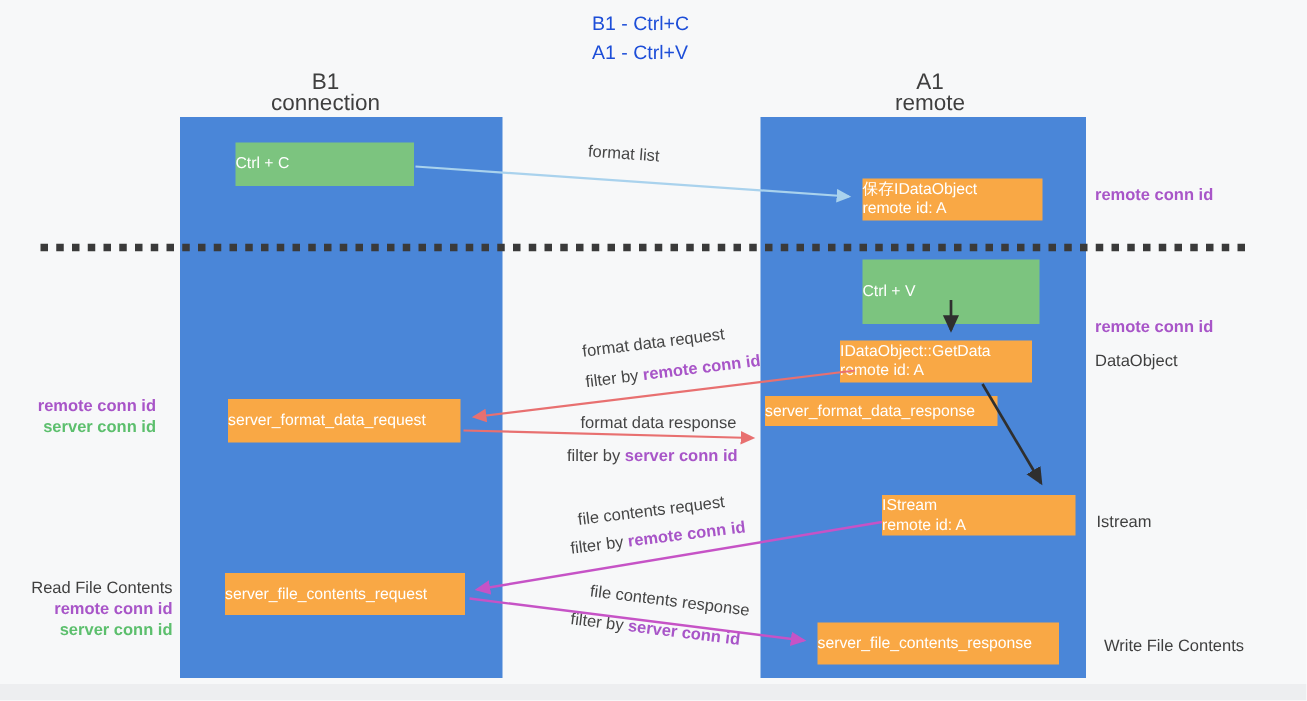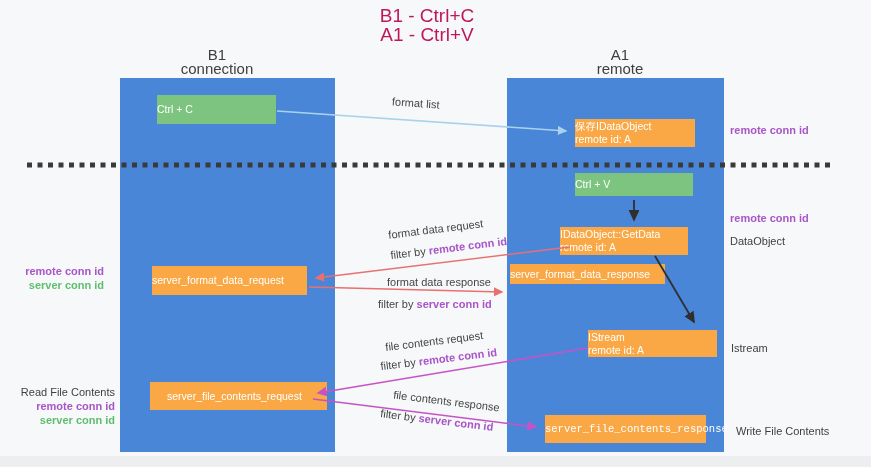--- a/index.html
+++ b/index.html
@@ -4,21 +4,21 @@
 <style>
   html,body{margin:0;padding:0;}
   body{font-family:"Liberation Sans", sans-serif; background:#fff;}
   #canvas{position:relative; width:871px; height:467px; background:#f7f8f9; overflow:hidden;}
   .lane{position:absolute; top:78px; height:374px; background:#4a86d8;}
   .node{position:absolute; display:flex; flex-direction:column; align-items:flex-start; justify-content:center;
         color:#fff; text-align:center; font-size:10.5px; line-height:13px;}
   .green{background:#7cc47f;}
   .orange{background:#f9a845;}
   .title{position:absolute; left:427px; top:6px; transform:translateX(-50%);
-         font-size:19px; line-height:19px; color:#be185d; text-align:center; white-space:nowrap;}
+         font-size:13px; line-height:19px; color:#1d4ed8; white-space:nowrap;}
   .lane-header{position:absolute; transform:translateX(-50%); font-size:15px; line-height:14px;
                color:#3f3f3f; text-align:center; white-space:nowrap;}
   .ann{position:absolute; font-size:11px; line-height:14px; white-space:nowrap;}
   .dark{color:#3f3f3f;}
   .purple{color:#a855c8; font-weight:700;}
   .greenTxt{color:#5cbf6d; font-weight:700;}
   .alabel{position:absolute; font-size:11px; color:#454545; white-space:nowrap;}
   .r-neg{transform:rotate(-7deg);}
   .r-pos{transform:rotate(7deg);}
   .r-fl{transform:rotate(4deg);}
@@ -50,21 +50,21 @@
 
   <div class="node green" style="left:157px; top:95px; width:119px; height:29px;">
     <span>Ctrl + C</span>
   </div>
 
   <div class="node orange" style="left:575px; top:119px; width:120px; height:28px;">
     <div>保存IDataObject</div>
     <div>remote id: A</div>
   </div>
 
-  <div class="node green" style="left:575px; top:173px; width:118px; height:23px;">
+  <div class="node green" style="left:575px; top:173px; width:118px; height:43px;">
     <span>Ctrl + V</span>
   </div>
 
   <div class="node orange" style="left:550px; top:227px; width:128px; height:28px;margin-left:10px;">
     <div>IDataObject::GetData</div>
     <div>remote id: A</div>
   </div>
 
   <div class="node orange" style="left:152px; top:266px; width:155px; height:29px;">
     <span>server_format_data_request</span>
@@ -72,25 +72,25 @@
 
   <div class="node orange" style="left:510px; top:264px; width:155px; height:20px;">
     <span>server_format_data_response</span>
   </div>
 
   <div class="node orange" style="left:588px; top:330px; width:129px; height:27px;">
     <div>IStream</div>
     <div>remote id: A</div>
   </div>
 
-  <div class="node orange" style="left:150px; top:382px; width:160px; height:28px;padding-left:17px;">
+  <div class="node orange" style="left:150px; top:382px; width:160px; height:28px;">
     <span>server_file_contents_request</span>
   </div>
 
-  <div class="node orange" style="left:545px; top:415px; width:161px; height:28px;font-family:Liberation Mono, monospace;">
+  <div class="node orange" style="left:545px; top:415px; width:161px; height:28px;">
     <span>server_file_contents_response</span>
   </div>
 
   <div class="ann purple" style="left:730px; top:123px;">remote conn id</div>
   <div class="ann purple" style="left:730px; top:211px;">remote conn id</div>
   <div class="ann dark" style="left:730px; top:234px;">DataObject</div>
   <div class="ann dark" style="left:731px; top:341px;">Istream</div>
   <div class="ann dark" style="left:736px; top:424px;">Write File Contents</div>
 
   <div class="ann right-col" style="left:20px; top:264px; width:84px;">

